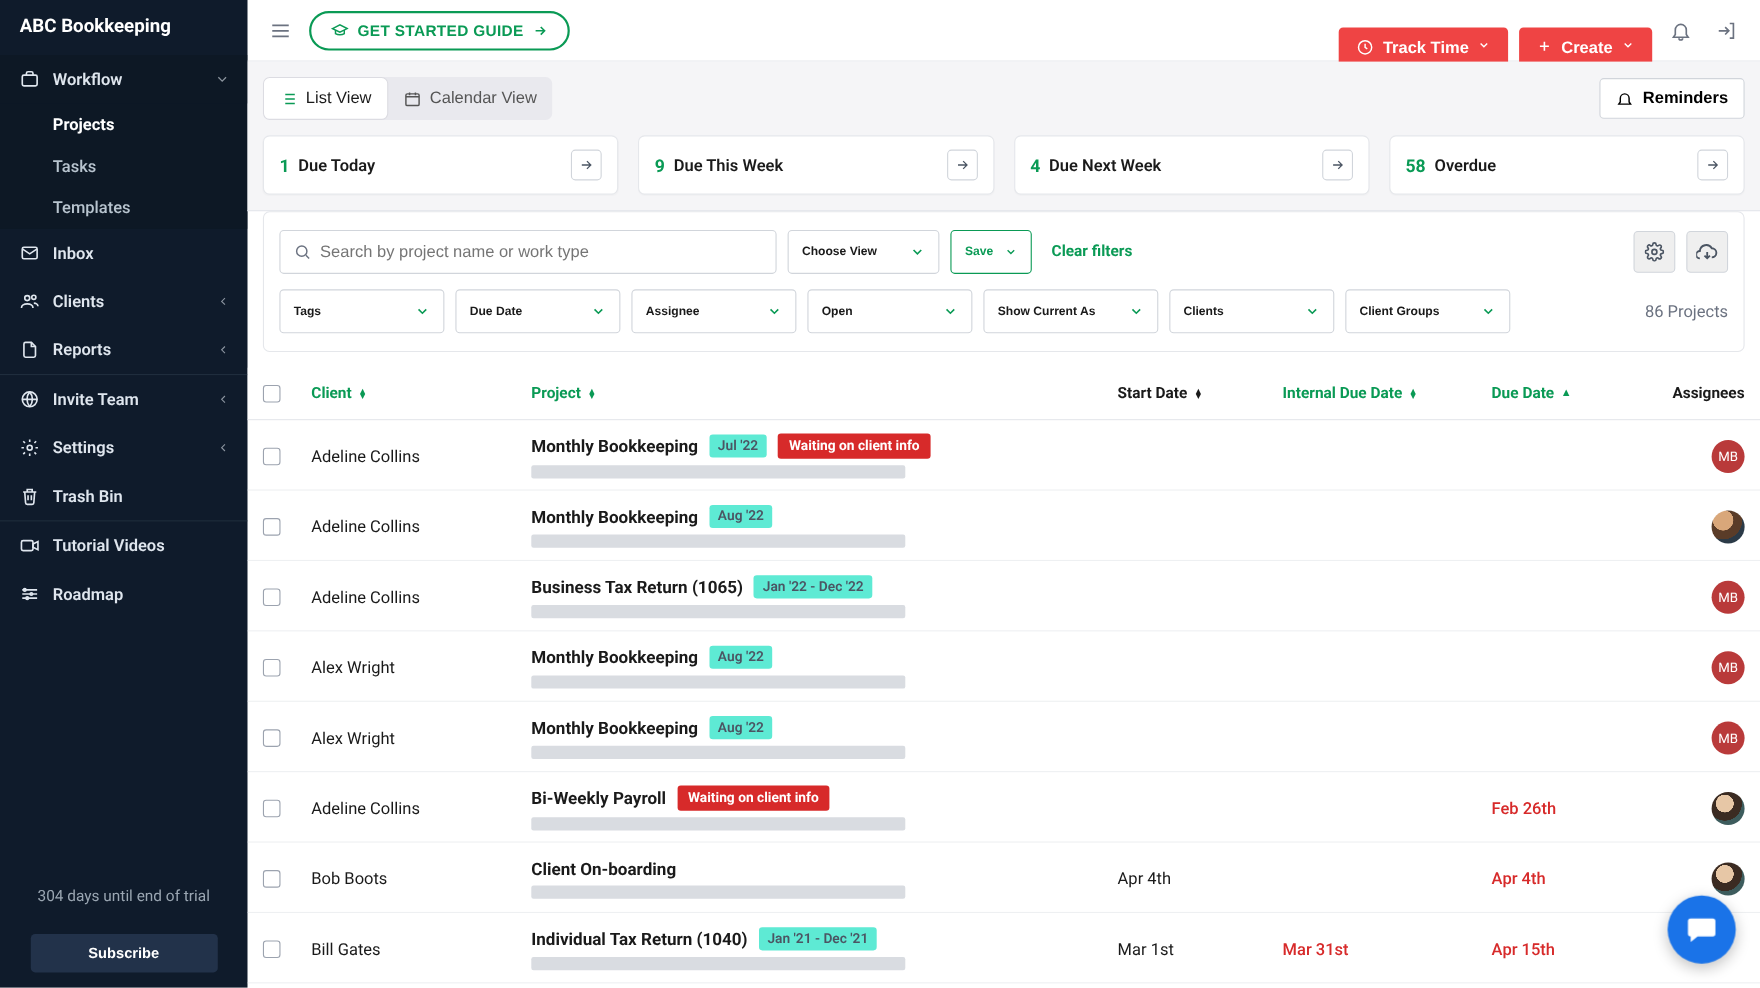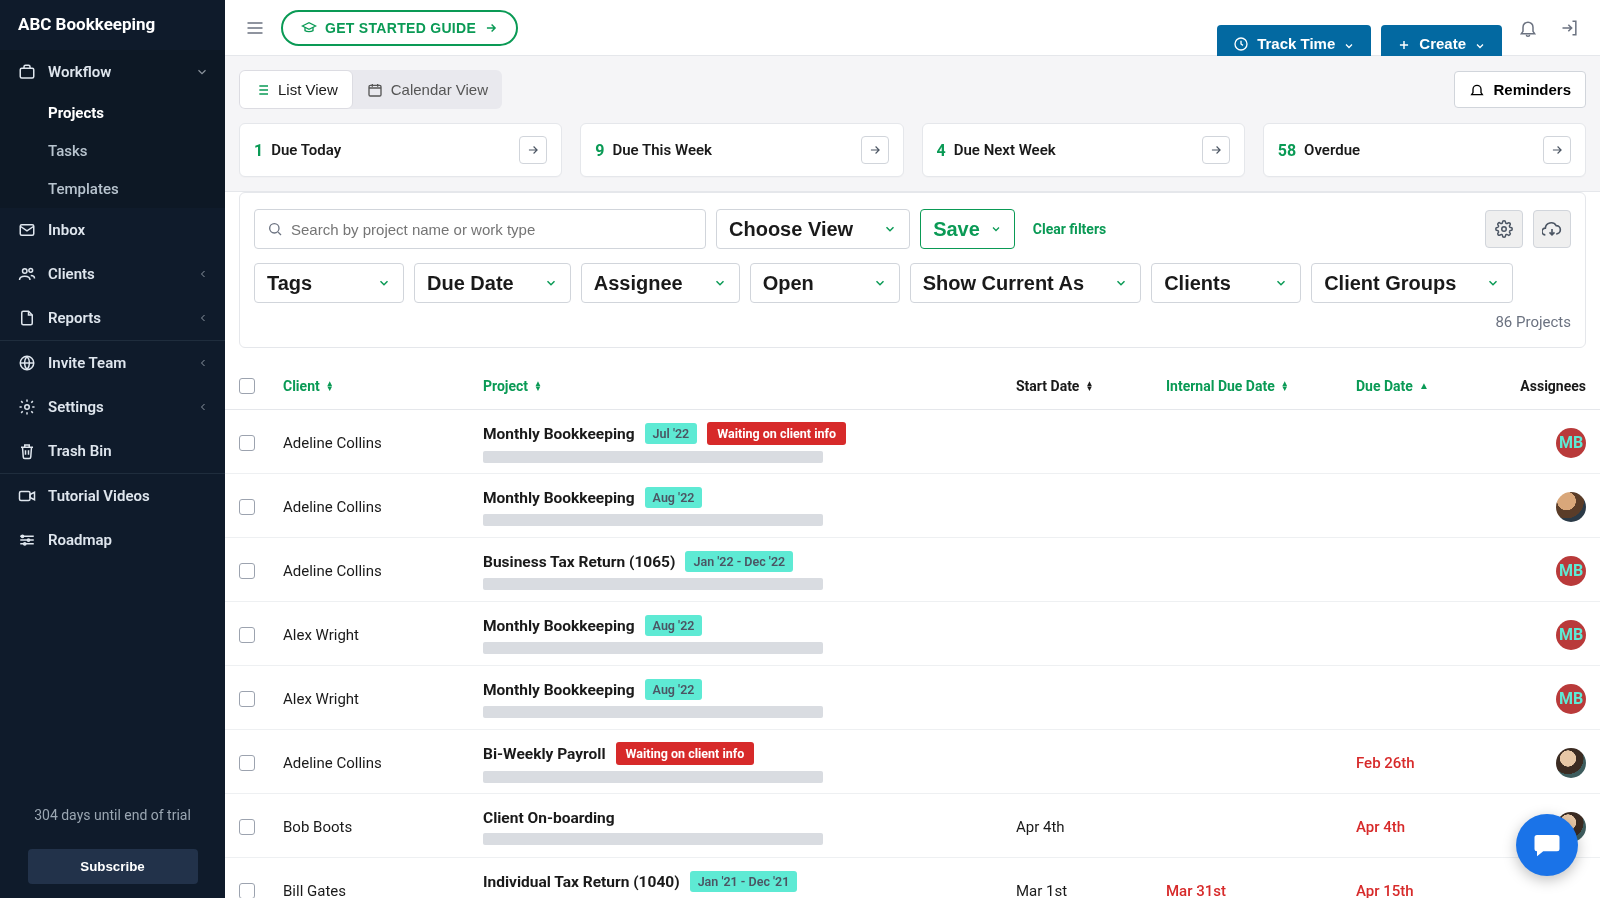--- a/index.html
+++ b/index.html
@@ -20,21 +20,21 @@
 .nav-sub .nav-subitem.active { color: #fff; font-weight: 700; }
 .trial { padding: 16px; text-align: center; color: #9aa6b2; font-size: 14px; }
 .subscribe { display: block; width: 170px; margin: 10px auto 14px; padding: 10px 12px; background: #22324a; color: #fff; border: none; border-radius: 4px; cursor: pointer; font-weight: 600; }
 
 
 .main { flex: 1; display: flex; flex-direction: column; min-width: 0; }
 .topbar { height: 56px; display: flex; align-items: center; padding: 0 14px; border-bottom: 1px solid #e5e7eb; gap: 10px; }
 .hamburger { color: #6b7280; cursor: pointer; padding: 6px; }
 .get-started { display:flex; align-items:center; gap:8px; border: 2px solid #0a9a55; color: #0a9a55; background: #fff; border-radius: 999px; padding: 8px 18px; font-weight: 800; letter-spacing: .3px; cursor: pointer; font-size: 14px; }
 .spacer { flex: 1; }
-.btn-green { background: #0369a1; color: #fff; border: none; border-radius: 4px; padding: 10px 16px; display:flex; align-items:flex-end; gap:8px; font-weight: 700; cursor: pointer; font-size:15px;margin-top:32px; }
+.btn-green { background: #ef4444; color: #fff; border: none; border-radius: 4px; padding: 10px 16px; display:flex; align-items:flex-start; gap:8px; font-weight: 700; cursor: pointer; font-size:15px;margin-top:32px; }
 .icon-btn { padding: 6px; color: #6b7280; cursor: pointer; background: none; border: none; }
 
 
 .toolbar { background: #f5f5f7; padding: 14px; border-bottom: 1px solid #e5e7eb; }
 .view-toggle-row { display:flex; align-items:center; gap:10px; margin-bottom: 14px; }
 .seg { display:flex; background:#e9e9ee; border-radius:6px; overflow:hidden; }
 .seg button { border:none; background:transparent; padding:10px 14px; display:flex; align-items:center; gap:8px; color:#555; cursor:pointer; font-size:15px; font-weight:500;}
 .seg button.active { background:#fff; color:#1a1a1a; border:1px solid #dcdce2; border-radius:6px;}
 .reminders-btn { margin-left: auto; background:#fff; border:1px solid #d1d5db; border-radius:4px; padding:9px 14px; display:flex; align-items:center; gap:8px; cursor:pointer; font-size:15px; font-weight:600;}
 
@@ -42,21 +42,21 @@
 .stat-card { flex:1; background:#fff; border:1px solid #e5e7eb; border-radius:6px; padding:12px 14px; display:flex; align-items:center; box-shadow: 0 1px 1px rgba(0,0,0,0.02); }
 .stat-num { color:#0a9a55; font-weight:700; font-size:16px; margin-right:8px; }
 .stat-label { font-weight:600; font-size:15px; }
 .arrow-box { margin-left:auto; width:28px; height:28px; border:1px solid #d1d5db; border-radius:4px; display:flex; align-items:center; justify-content:center; cursor:pointer; color:#4b5563; }
 
 
 .filters { background:#fff; border:1px solid #e5e7eb; border-radius:6px; padding: 16px 14px; display:flex; flex-direction:column; gap:14px; }
 .filters-row { display:flex; align-items:center; gap:10px; flex-wrap:wrap;}
 .search { flex: 0 0 452px; display:flex; align-items:center; border:1px solid #d1d5db; border-radius:4px; padding:0 12px; height:40px; color:#6b7280; background:#fff; }
 .search input { border:none; outline:none; flex:1; font-size:15px; padding:8px; background:transparent; }
-.dropdown-btn { display:flex; align-items:center; gap:30px; border:1px solid #d1d5db; border-radius:4px; padding: 9px 12px; background:#fff; cursor:pointer; font-size:20px; font-weight:600; color:#1a1a1a; height:40px;}
+.dropdown-btn { display:flex; align-items:center; gap:30px; border:1px solid #d1d5db; border-radius:4px; padding: 9px 12px; background:#fff; cursor:pointer; font-size:11px; font-weight:600; color:#1a1a1a; height:40px;}
 .dropdown-btn .chev-d { margin-left:auto; color:#6b7280; }
 .dropdown-btn.green-outline { border-color:#0a9a55; color:#0a9a55; gap:10px;}
 .link-green { color:#0a9a55; font-weight:700; cursor:pointer; padding:0 8px;}
 .icon-square { width:38px; height:38px; border:1px solid #d1d5db; border-radius:4px; display:flex; align-items:center; justify-content:center; cursor:pointer;}
 .count-label { margin-left:auto; color:#6b7280; font-size:15px; }
 .filters .dropdown-btn.med { min-width: 150px; }
 
 
 .table { flex:1; overflow:auto; }
 .thead, .trow { display:grid; grid-template-columns: 44px 200px 1fr 150px 190px 150px 80px; align-items:center; padding: 0 14px; }
@@ -72,21 +72,21 @@
 .ptitle-row { display:flex; align-items:center; gap:10px; flex-wrap:wrap;}
 .ptitle { font-weight:700; font-size:15.5px; }
 .tag-period { background:#5eead4; color:#4b5563; padding:3px 8px; border-radius:3px; font-size:12.5px; font-weight:600;}
 .tag-status { background:#d72a2a; color:#fff; padding:4px 10px; border-radius:3px; font-size:12.5px; font-weight:700;}
 .progress { width:340px; height:12px; background:#d9dce1; border-radius:2px; position:relative; overflow:hidden;}
 .progress-fill { height:100%; background:#8a5ecb; position:relative;margin-top:33px;}
 .progress-label { position:absolute; right:4px; top:50%; transform:translateY(-50%); font-size:10.5px; color:#fff; font-weight:700; }
 .date-cell { font-size:15px; }
 .date-cell.red { color:#d72a2a; font-weight:500; }
 .assignee { display:flex; justify-content:flex-end; }
-.avatar { width:30px; height:30px; border-radius:50%; background:#b93a3a; color:#5eead4; display:flex; align-items:center; justify-content:center; font-weight:700; font-size:16px; }
+.avatar { width:30px; height:30px; border-radius:50%; background:#b93a3a; color:#ffffff; display:flex; align-items:center; justify-content:center; font-weight:400; font-size:12px; }
 .avatar.photo1 { background: radial-gradient(circle at 35% 30%, #d9a77a 0 32%, #5a3c28 33% 60%, #2b3a47 61% 100%); }
 .avatar.photo2 { background: radial-gradient(circle at 40% 35%, #e7c7a6 0 30%, #3b2b22 31% 58%, #3d5c5d 59% 100%); }
 
 .chat-fab { position:fixed; right:22px; bottom:22px; width:62px; height:62px; border-radius:50%; background:#1a73e8; display:flex; align-items:center; justify-content:center; cursor:pointer; box-shadow:0 4px 14px rgba(0,0,0,0.25); }
 
 svg { display:block; }
 </style>
 </head>
 <body>
 

